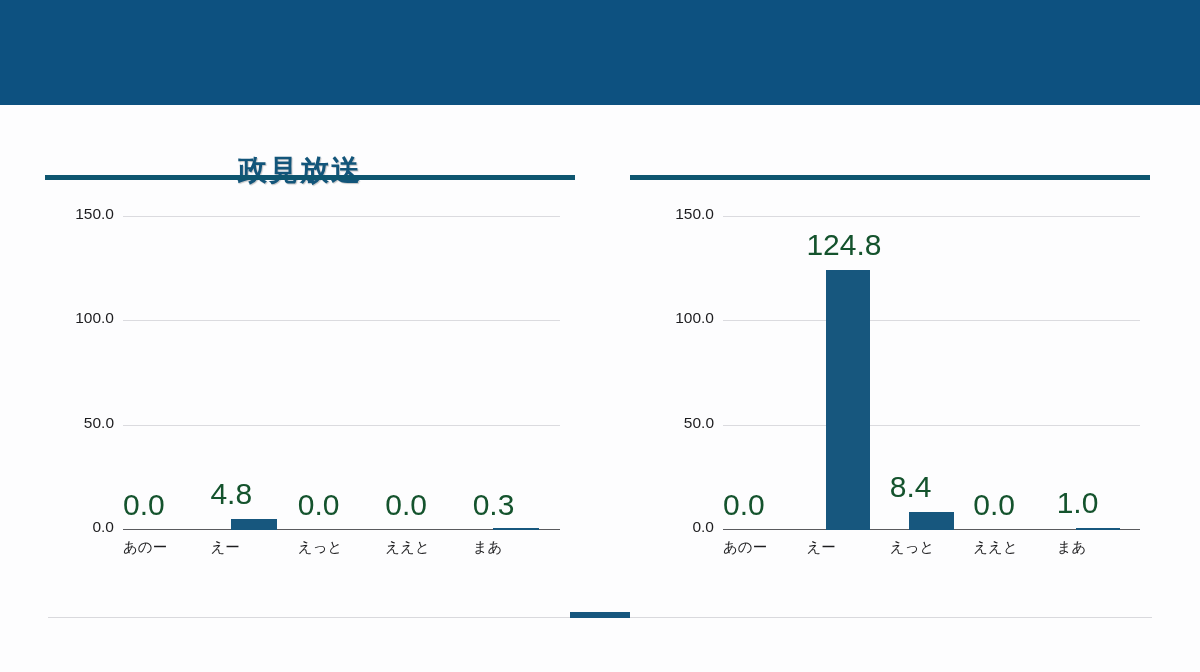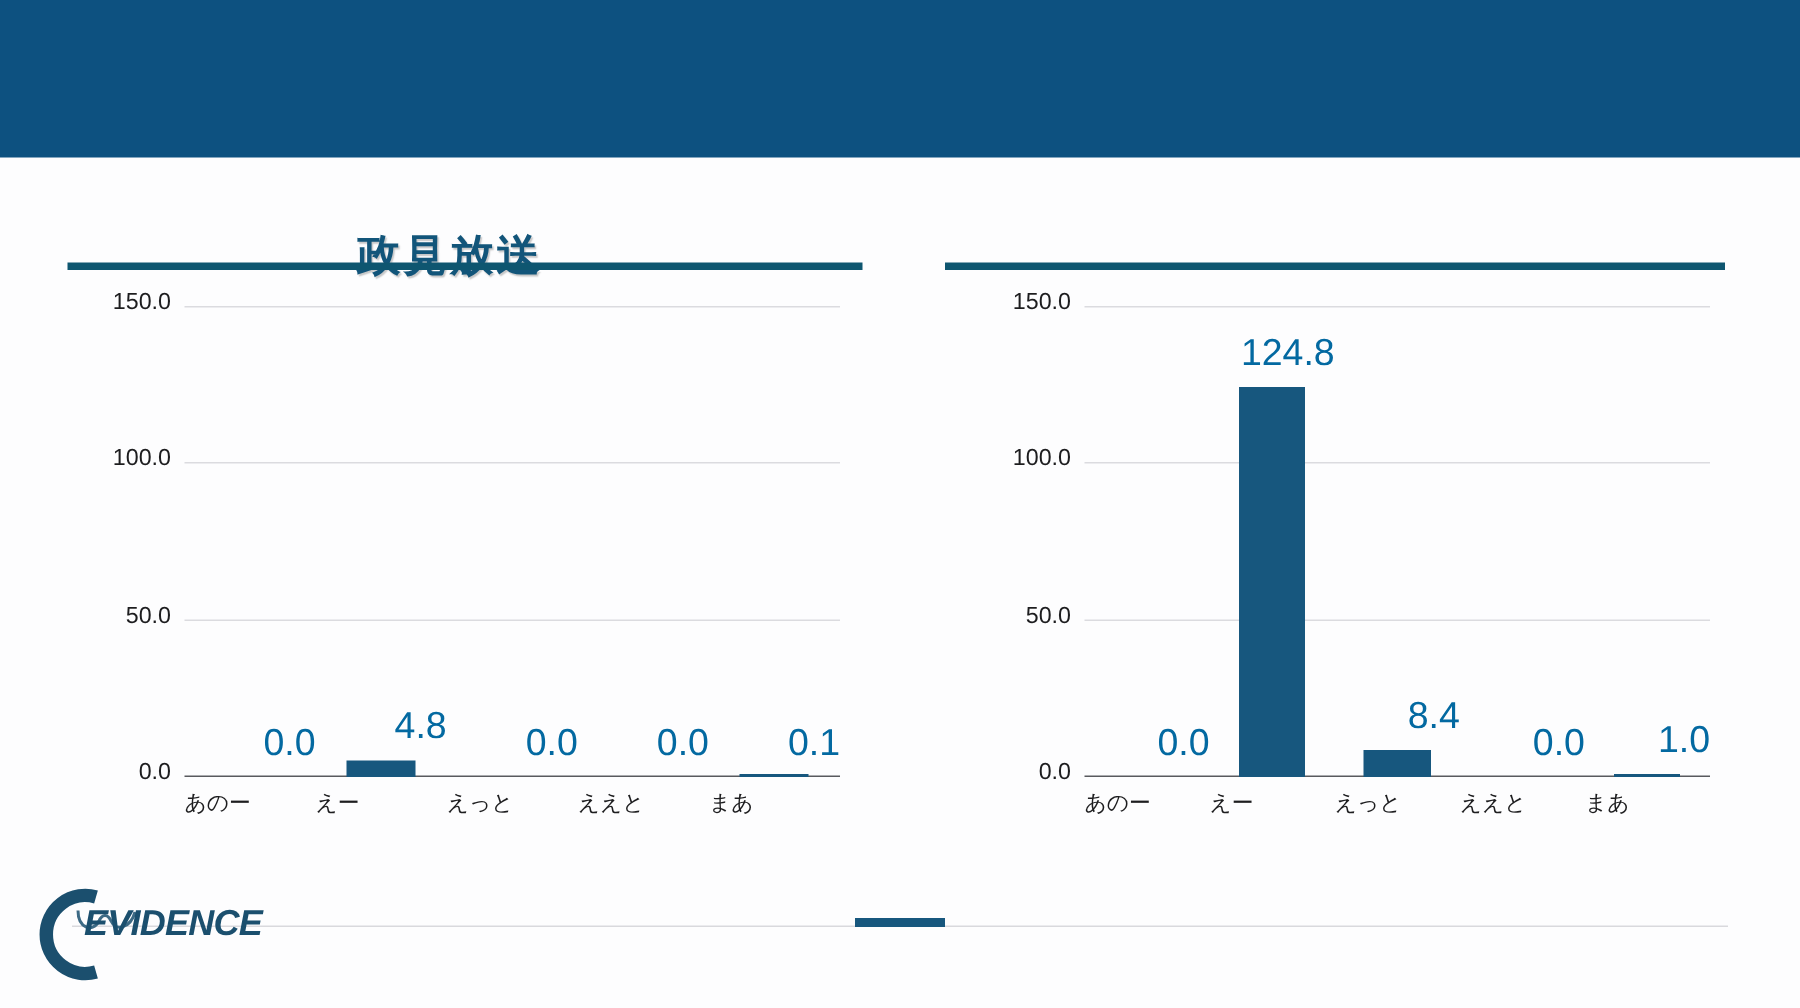--- a/index.html
+++ b/index.html
@@ -77,21 +77,21 @@
     top: 70px;
     height: 5px;
     background: #0e5670;
   }
   .panel-left .panel-rule { left: 45px; right: 25px; }
   .panel-right .panel-rule { left: 30px; right: 50px; }
 
   
   .plot {
     position: absolute;
-    top: 88px;
+    top: 100px;
     height: 370px;
   }
   .panel-left .plot  { left: 45px;  right: 30px; }
   .panel-right .plot { left: 45px;  right: 50px; }
 
   .plot-inner {
     position: absolute;
     left: 78px;
     right: 10px;
     top: 12px;
@@ -144,23 +144,23 @@
   }
   .bar {
     width: 53%;
     background: #17577e;
     min-height: 0;
   }
   .bar-value {
     position: absolute;
     left: 0;
     width: 100%;
-    text-align: right;
-    font-size: 25px;
-    color: #0369a1;
+    text-align: left;
+    font-size: 30px;
+    color: #14532d;
     white-space: nowrap;
   }
   .x-label {
     position: absolute;
     left: 0;
     width: 100%;
     top: 100%;
     margin-top: 8px;
     font-size: 14.5px;
     color: #1d1d1f;
@@ -259,21 +259,21 @@
                 <div class="bar-value" style="bottom: calc(0% + 8px);">0.0</div>
                 <div class="x-label">えっと</div>
               </div>
               <div class="bar-slot">
                 <div class="bar" style="height: 0%; background: rgb(23, 87, 126);"></div>
                 <div class="bar-value" style="bottom: calc(0% + 8px);">0.0</div>
                 <div class="x-label">ええと</div>
               </div>
               <div class="bar-slot">
                 <div class="bar" style="height: 0.55%; background: rgb(23, 87, 126);"></div>
-                <div class="bar-value" style="bottom: calc(0.133333% + 8px);">0.1</div>
+                <div class="bar-value" style="bottom: calc(0.133333% + 8px);">0.3</div>
                 <div class="x-label">まあ</div>
               </div>
             </div>
           </div>
       </div>
     </div>
 
     <div class="panel panel-right">
       <div class="panel-rule"></div>
       <div class="plot">
@@ -323,23 +323,14 @@
             </div>
           </div>
       </div>
     </div>
 
   </div>
 
   <div class="footer-rule"></div>
   <div class="footer-marker"></div>
 
-  <div class="logo">
-    <svg class="logo-arc" width="56" height="62" viewBox="0 0 56 62">
-      <path d="M46 6 A26 26 0 1 0 46 56" stroke="#1b4f6e" stroke-width="9" fill="none" stroke-linecap="butt"></path>
-    </svg>
-    <svg class="logo-swoosh" width="44" height="22" viewBox="0 0 44 22">
-      <path d="M2 4 C2 16, 12 19, 16 11 C18 6, 22 6, 24 11 C27 18, 37 16, 40 5" stroke="#3d6a85" stroke-width="2" fill="none"></path>
-    </svg>
-    <div class="logo-text">EVIDENCE</div>
-  </div>
 
 </div>
 
 </body></html>

